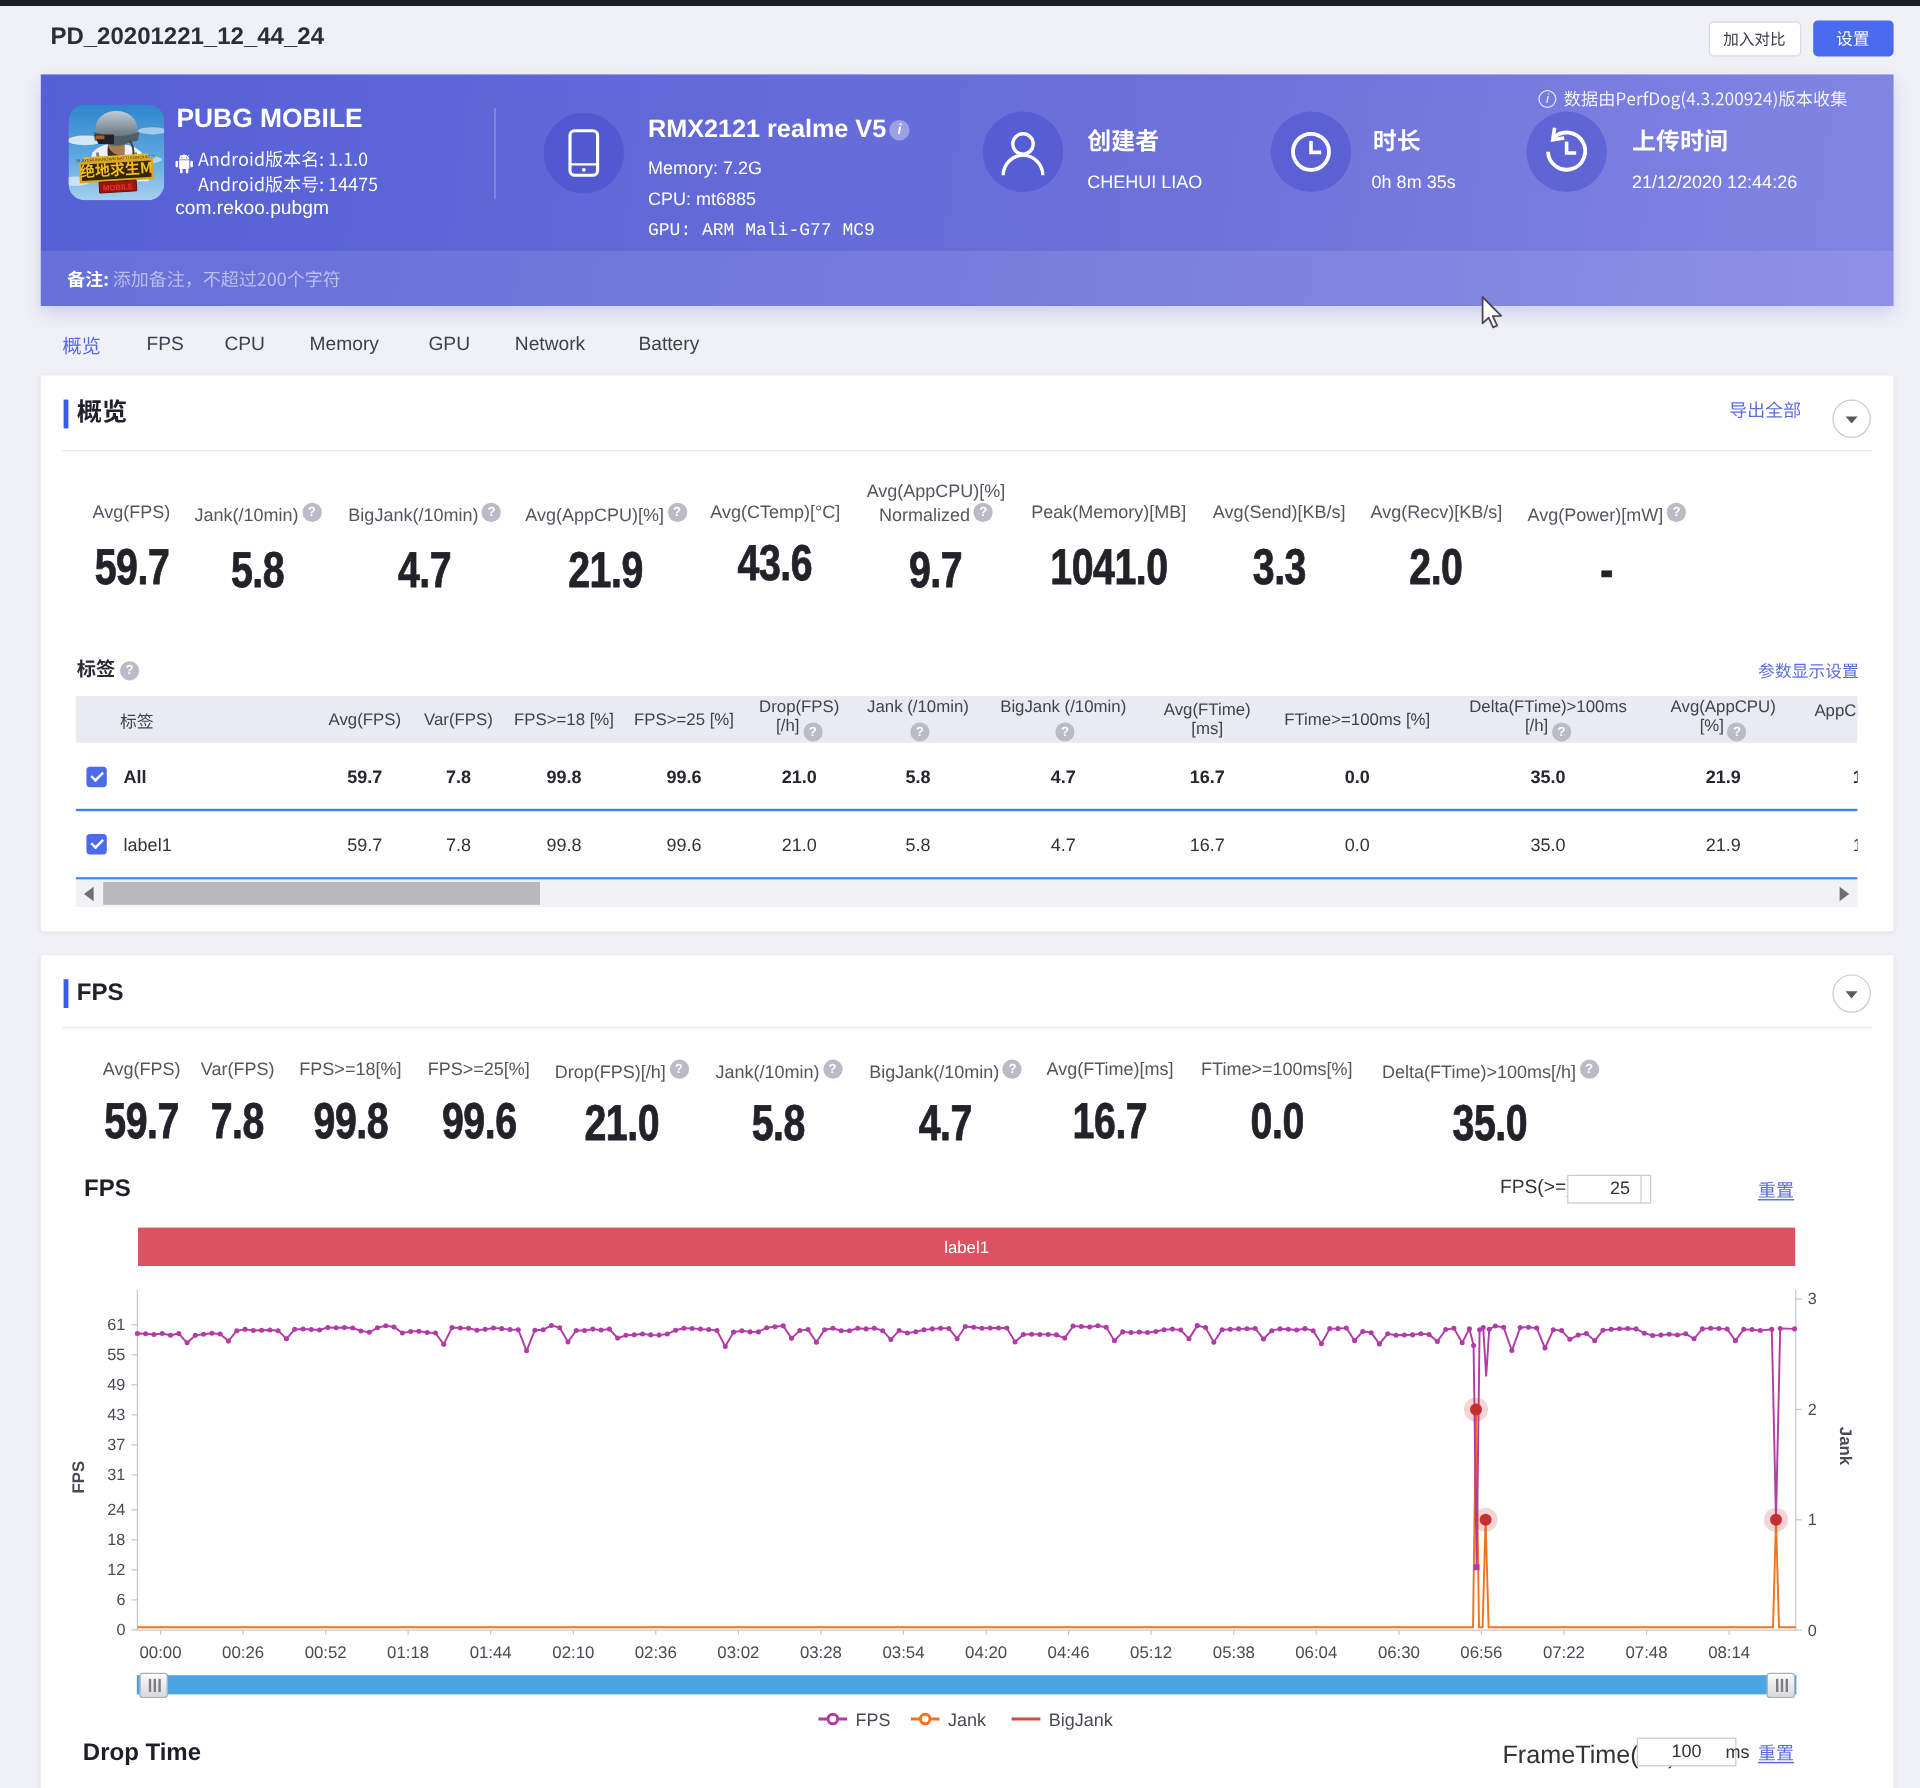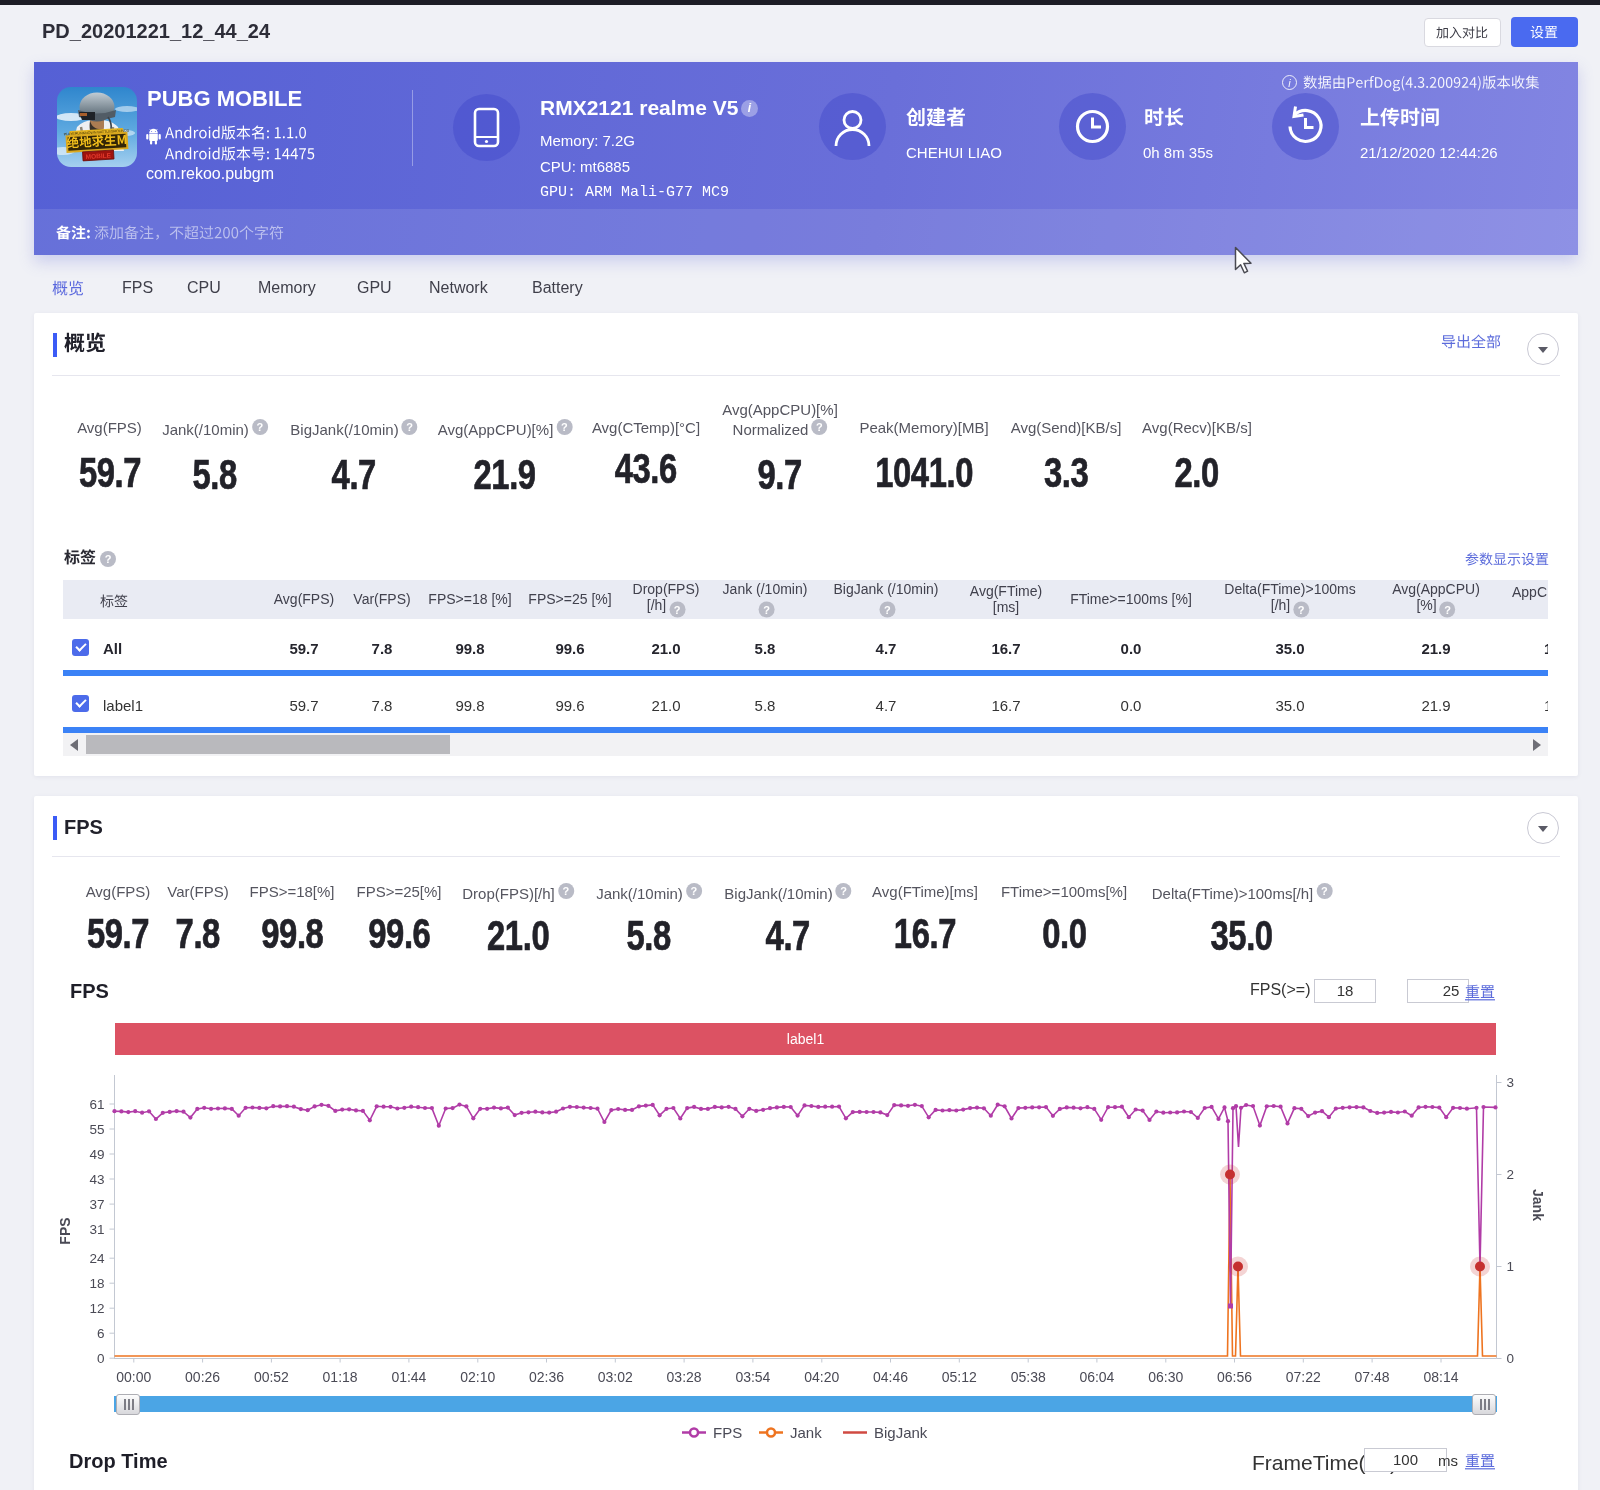--- a/index.html
+++ b/index.html
@@ -39,21 +39,21 @@
 .stat { position:absolute; text-align:center; transform:translateX(-50%); white-space:nowrap; }
 .stat .lb { font-size:15px; color:#55555f; line-height:18px; }
 .stat .vl { font-size:42px; font-weight:bold; color:#222229; }
 .stat .vl i { font-style:normal; display:inline-block; transform:scaleX(0.78); transform-origin:50% 50%; letter-spacing:-0.5px; -webkit-text-stroke:0.7px currentColor; }
 .qi { display:inline-block; width:16px; height:16px; border-radius:50%; background:#b9bbc6; color:#fff; font-size:11px; font-weight:bold; text-align:center; line-height:16px; vertical-align:4px; margin-left:3px; }
 
 
 .tbl { position:absolute; left:29px; top:267px; width:1485px; overflow:hidden; }
 .thead { position:relative; height:39px; background:#e9ebf3; }
 .thead .th { position:absolute; transform:translate(-50%,-50%); top:19px; text-align:center; font-size:14px; color:#41414d; line-height:16px; white-space:nowrap; }
-.trow { position:relative; height:57px; border-bottom:6px solid #3b82f6; }
+.trow { position:relative; height:57px; border-bottom:2px solid #3b82f6; }
 .trow .td { position:absolute; transform:translate(-50%,-50%); top:29px; font-size:15px; color:#333; white-space:nowrap; }
 .trow.bold .td { font-weight:bold; color:#26262e; }
 .cbx { position:absolute; left:9px; top:20px; width:17px; height:17px; background:#4c6bea; border-radius:3px; }
 .cbx:after { content:""; position:absolute; left:3.5px; top:4px; width:8px; height:4px; border-left:2px solid #fff; border-bottom:2px solid #fff; transform:rotate(-45deg); }
 .hscroll { position:relative; height:23px; background:#f2f2f4; }
 .hthumb { position:absolute; left:23px; top:2px; width:364px; height:19px; background:#b9b9bd; }
 .harrow-l { position:absolute; left:7px; top:6px; width:0; height:0; border-top:6px solid transparent; border-bottom:6px solid transparent; border-right:8px solid #6e6e76; }
 .harrow-r { position:absolute; right:7px; top:6px; width:0; height:0; border-top:6px solid transparent; border-bottom:6px solid transparent; border-left:8px solid #6e6e76; }
 
 
@@ -471,20 +471,24 @@
       <div class="vl" style="margin-top:12px;"><i>1041.0</i></div>
     </div>
     <div class="stat" style="left:1032px;top:106px;">
       <div class="lb">Avg(Send)[KB/s]</div>
       <div class="vl" style="margin-top:12px;"><i>3.3</i></div>
     </div>
     <div class="stat" style="left:1163px;top:106px;">
       <div class="lb">Avg(Recv)[KB/s]</div>
       <div class="vl" style="margin-top:12px;"><i>2.0</i></div>
     </div>
+    <div class="stat" style="left:1305px;top:106px;">
+      <div class="lb">Avg(Power)[mW]<span class="qi">?</span></div>
+      <div class="vl" style="margin-top:12px;"><i>-</i></div>
+    </div>
   <div class="abs" style="left:30px;top:236px;">
       <svg width="34" height="19" style="display:block;overflow:visible;">
         <g transform="translate(0,14.1) scale(0.016000,-0.016000)" fill="#2a2a33">
           <use href="#G69" x="0.0"></use>
           <use href="#G70" x="1000.0"></use>
         </g>
       </svg>
     </div>
     <span class="qi" style="position:absolute;left:66px;top:238px;margin:0;">?</span>
   <div class="abs" style="left:1431px;top:239px;">
@@ -603,21 +607,21 @@
       <div class="lb">FTime&gt;=100ms[%]</div>
       <div class="vl" style="margin-top:9px;"><i>0.0</i></div>
     </div>
     <div class="stat" style="left:1208px;top:87px;">
       <div class="lb">Delta(FTime)&gt;100ms[/h]<span class="qi">?</span></div>
       <div class="vl" style="margin-top:9px;"><i>35.0</i></div>
     </div>
   <div class="subtitle" style="left:36px;top:184px;">FPS</div>
   <div style="position:absolute;left:1216px;top:185px;font-size:16px;color:#333;">FPS(&gt;=)</div>
   <div class="inpbox" style="left:1280px;top:183px;width:62px;height:24px;line-height:22px;">18</div>
-  <div class="inpbox" style="left:1373px;top:183px;width:62px;height:24px;line-height:22px;padding-left:26px;">25</div>
+  <div class="inpbox" style="left:1272px;top:183px;width:62px;height:24px;line-height:22px;padding-left:26px;">25</div>
   <div class="abs" style="left:1431px;top:188px;">
       <svg width="32" height="18" style="display:block;overflow:visible;">
         <g transform="translate(0,13.2) scale(0.015000,-0.015000)" fill="#5b6bdb">
           <use href="#G74" x="0.0"></use>
           <use href="#G7" x="1000.0"></use>
         </g>
         <rect x="0" y="15.2" width="30" height="1.2" fill="#5b6bdb"></rect>
       </svg>
     </div>
   <div class="redbar">label1</div>

